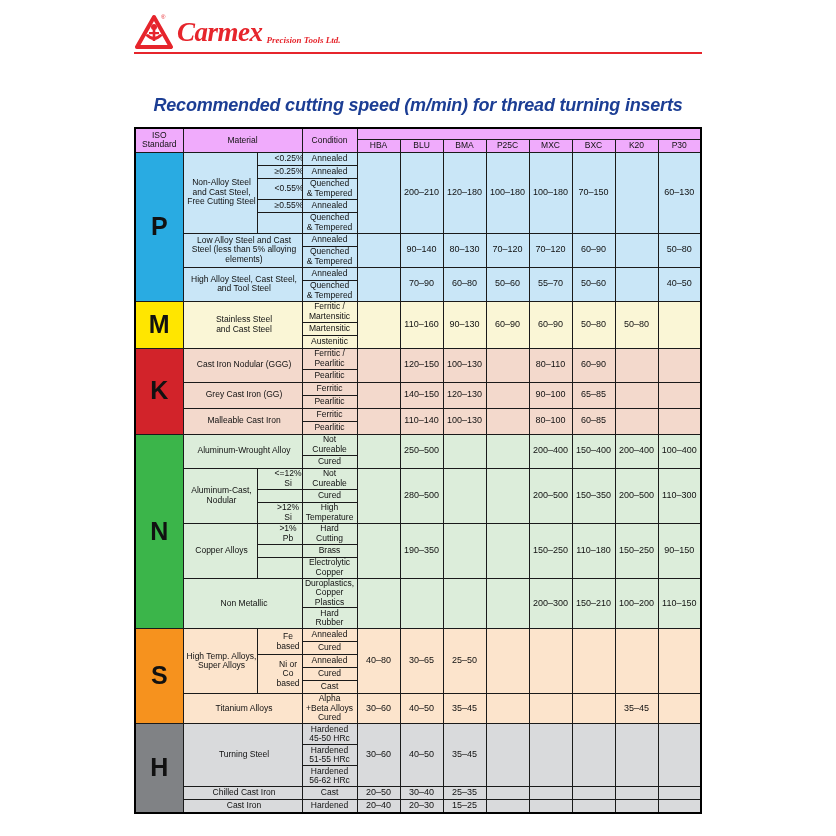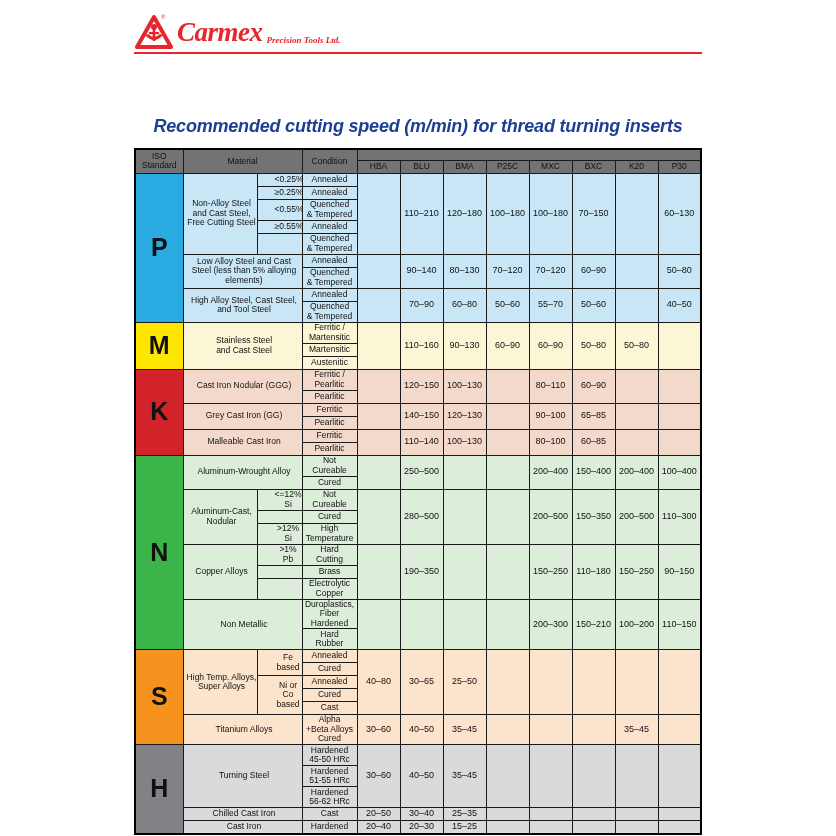--- a/index.html
+++ b/index.html
@@ -8,25 +8,25 @@
   .page { width:568px; margin:0 auto; padding-top:13px; }
 
   .topbar { display:flex; justify-content:space-between; align-items:flex-start; height:39px; }
   .page-title { font-size:17px; font-weight:bold; color:#1c3e94; letter-spacing:-0.3px; padding-top:9px; }
   .logo { display:flex; align-items:center; margin-top:0; }
   .logo svg { display:block; }
   .brand { font-family:"Liberation Serif",serif; font-style:italic; font-weight:bold; font-size:27px; line-height:30px; color:#e6252c; margin-left:3px; letter-spacing:-0.5px; }
   .brand-suffix { font-family:"Liberation Serif",serif; font-style:italic; font-weight:bold; font-size:9px; color:#e6252c; margin-left:4px; margin-top:15px; white-space:nowrap; }
   .redline { height:2px; background:#e6252c; margin-top:0; }
 
-  .doc-title { font-size:18px; font-style:italic; font-weight:bold; color:#1c3e94; margin-top:62px; text-align:center; letter-spacing:-0.2px; }
+  .doc-title { font-size:18px; font-style:italic; font-weight:bold; color:#1c3e94; margin-top:41px; text-align:center; letter-spacing:-0.2px; }
 
   table.speed { border-collapse:collapse; table-layout:fixed; width:566px; margin-top:11px; border:2px solid #000; }
   .speed th, .speed td { border:1px solid #1a1a1a; font-size:8.5px; line-height:9.5px; overflow:hidden; vertical-align:middle; }
-  .speed thead th { background:#737373; font-weight:normal; text-align:center; white-space:pre-line; color:#111; }
+  .speed thead th { background:#f0abfc; font-weight:normal; text-align:center; white-space:pre-line; color:#111; }
   tr.hrow1 { height:11px; }
   tr.hrow2 { height:13px; }
   .speed tbody td { background:var(--rb,#fff); text-align:center; white-space:pre-line; color:#111; }
   td.letter { font-size:25px; font-weight:bold; color:#000; text-align:center; }
   td.material { text-align:left; padding-left:3px; }
   td.sub { text-align:left; padding-left:17px; }
   td.val { font-size:9px; }
   tr.rh1 { height:13px; }
   tr.rh2 { height:21px; }
   tr.rh3 { height:30px; }
@@ -93,21 +93,21 @@
     </thead>
     <tbody>
         <tr class="rh1" style="--rb: #c9e6f7;">
           <td class="letter" rowspan="9" style="background: rgb(41, 171, 226);">P</td>
           <td class="material" rowspan="5">Non-Alloy Steel
 and Cast Steel,
 Free Cutting Steel</td>
           <td class="sub">&lt;0.25%C</td>
           <td class="cond">Annealed</td>
           <td class="val" rowspan="5"></td>
-          <td class="val" rowspan="5">110–210</td>
+          <td class="val" rowspan="5">200–210</td>
           <td class="val" rowspan="5">120–180</td>
           <td class="val" rowspan="5">100–180</td>
           <td class="val" rowspan="5">100–180</td>
           <td class="val" rowspan="5">70–150</td>
           <td class="val" rowspan="5"></td>
           <td class="val" rowspan="5">60–130</td>
         </tr>
         <tr class="rh1" style="--rb: #c9e6f7;">
           <td class="sub">≥0.25%C</td>
           <td class="cond">Annealed</td>
@@ -289,21 +289,21 @@
           <td class="cond">Brass</td>
         </tr>
         <tr class="rh2" style="--rb: #dcedda;">
           <td class="sub"></td>
           <td class="cond">Electrolytic
 Copper</td>
         </tr>
         <tr class="rh2" style="--rb: #dcedda;">
           <td class="material" rowspan="2" colspan="2">Non Metallic</td>
           <td class="cond">Duroplastics,
-Fiber Hardened</td>
+Copper Plastics</td>
           <td class="val" rowspan="2"></td>
           <td class="val" rowspan="2"></td>
           <td class="val" rowspan="2"></td>
           <td class="val" rowspan="2"></td>
           <td class="val" rowspan="2">200–300</td>
           <td class="val" rowspan="2">150–210</td>
           <td class="val" rowspan="2">100–200</td>
           <td class="val" rowspan="2">110–150</td>
         </tr>
         <tr class="rh2" style="--rb: #dcedda;">

